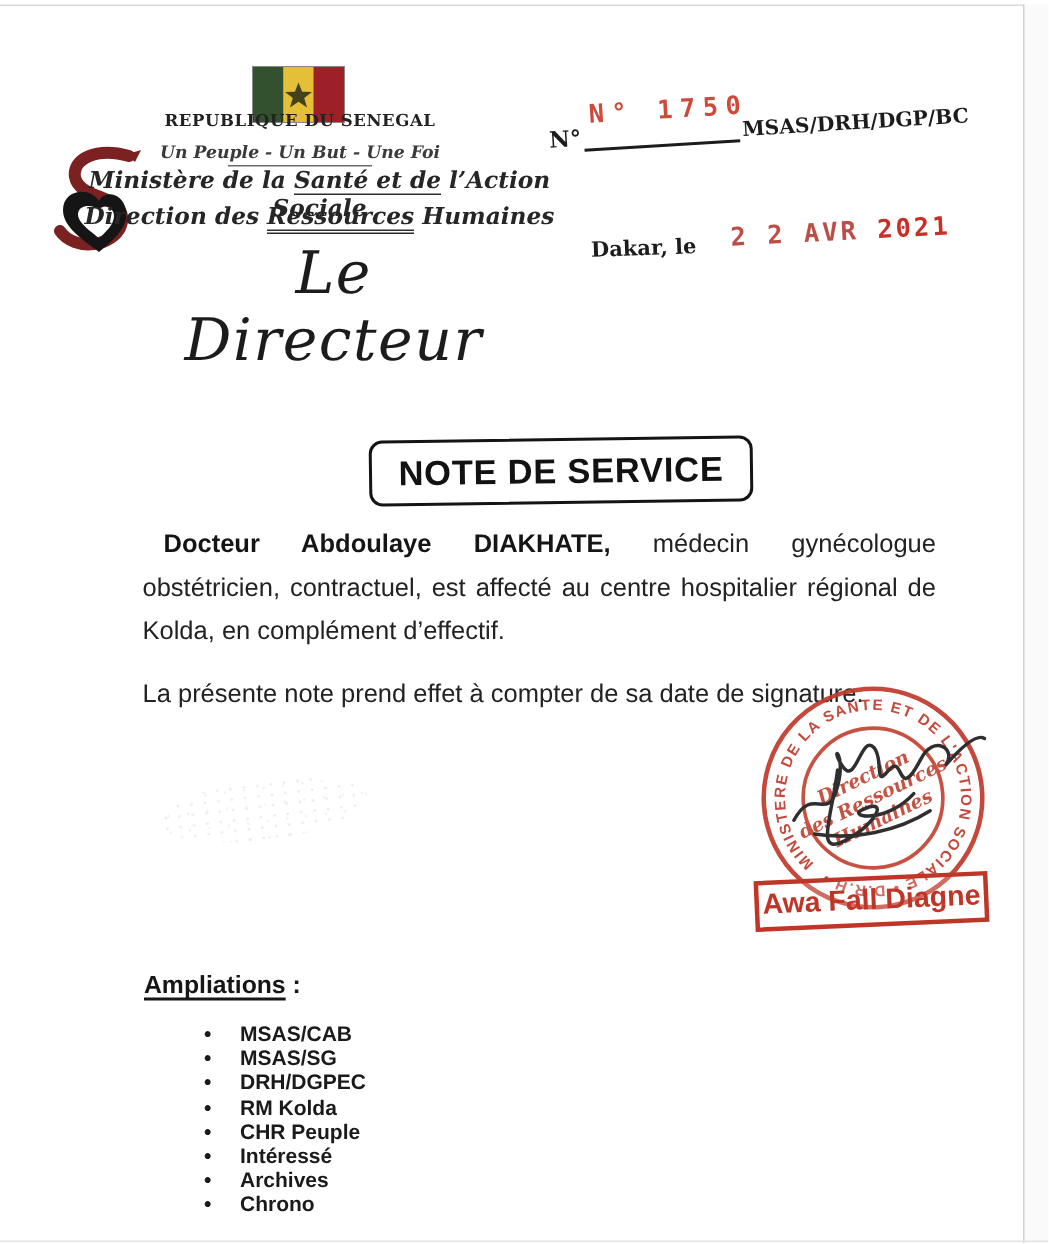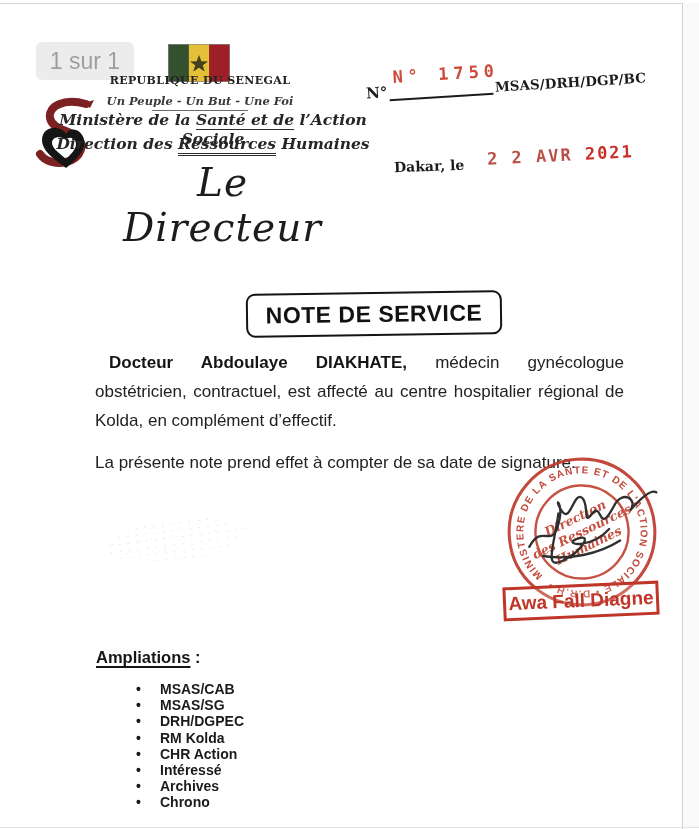--- a/index.html
+++ b/index.html
@@ -113,23 +113,20 @@
   .ampliations-list li::before { content:"•"; position:absolute; left:2px; top:0; font-size:14px; }
 </style>
 </head>
 <body>
 
 <div class="screen">
   <div class="top-hairline"></div>
   <div class="right-gutter"></div>
   <div class="bottom-hairline"></div>
 
-  <div class="page-indicator">
-    <span>1 sur 1</span>
-  </div>
 
   <svg class="flag" width="62" height="38" viewBox="0 0 62 38">
     <rect x="0" y="0" width="62" height="38" fill="#888888"></rect>
     <rect x="0.7" y="0.7" width="20.2" height="36.6" fill="#33512e"></rect>
     <rect x="20.9" y="0.7" width="20.2" height="36.6" fill="#e4bf37"></rect>
     <rect x="41.1" y="0.7" width="20.2" height="36.6" fill="#9c2026"></rect>
     <path d="M31 11 L33.4 17.2 L40 17.4 L34.8 21.3 L36.7 27.6 L31 23.8 L25.3 27.6 L27.2 21.3 L22 17.4 L28.6 17.2 Z" fill="#43421a"></path>
   </svg>
 
   <div class="country">REPUBLIQUE DU SENEGAL</div>
@@ -204,18 +201,18 @@
 
   <div class="ampliations-heading">
     <span class="u">Ampliations</span>
     <span>:</span>
   </div>
   <ul class="ampliations-list">
     <li>MSAS/CAB</li>
     <li>MSAS/SG</li>
     <li>DRH/DGPEC</li>
     <li>RM Kolda</li>
-    <li>CHR Action</li>
+    <li>CHR Peuple</li>
     <li>Intéressé</li>
     <li>Archives</li>
     <li>Chrono</li>
   </ul>
 </div>
 
 </body></html>

